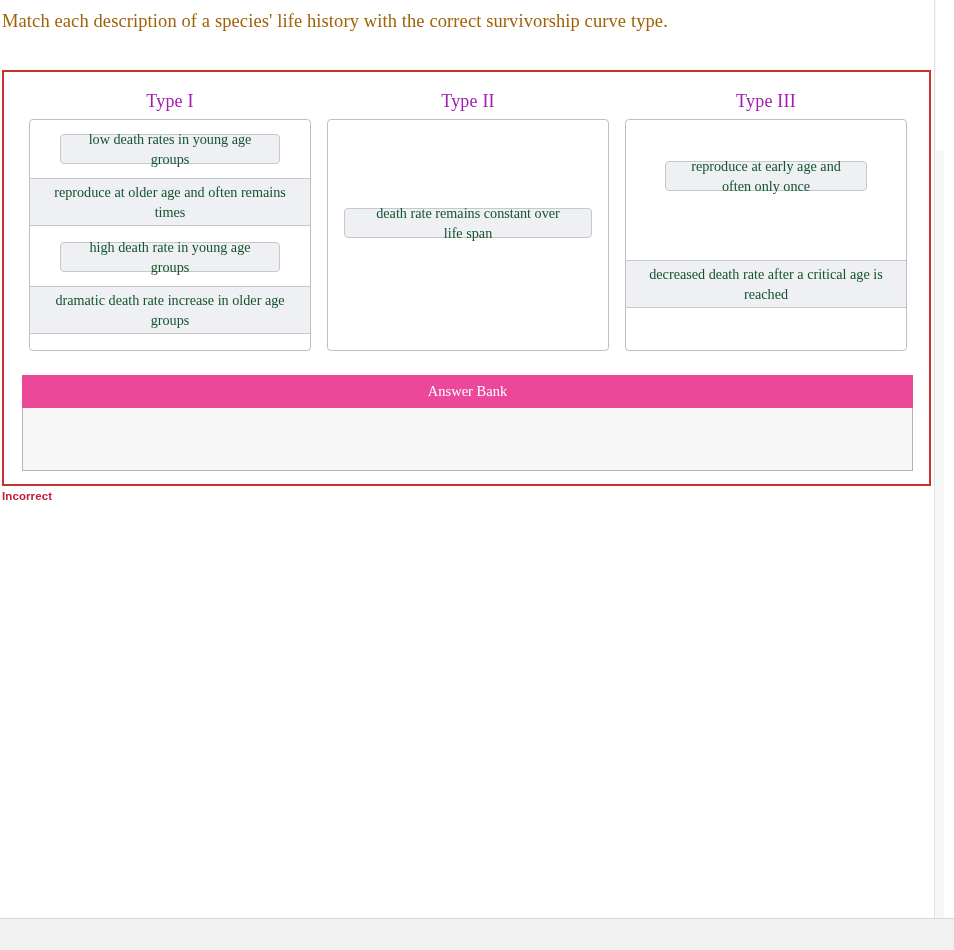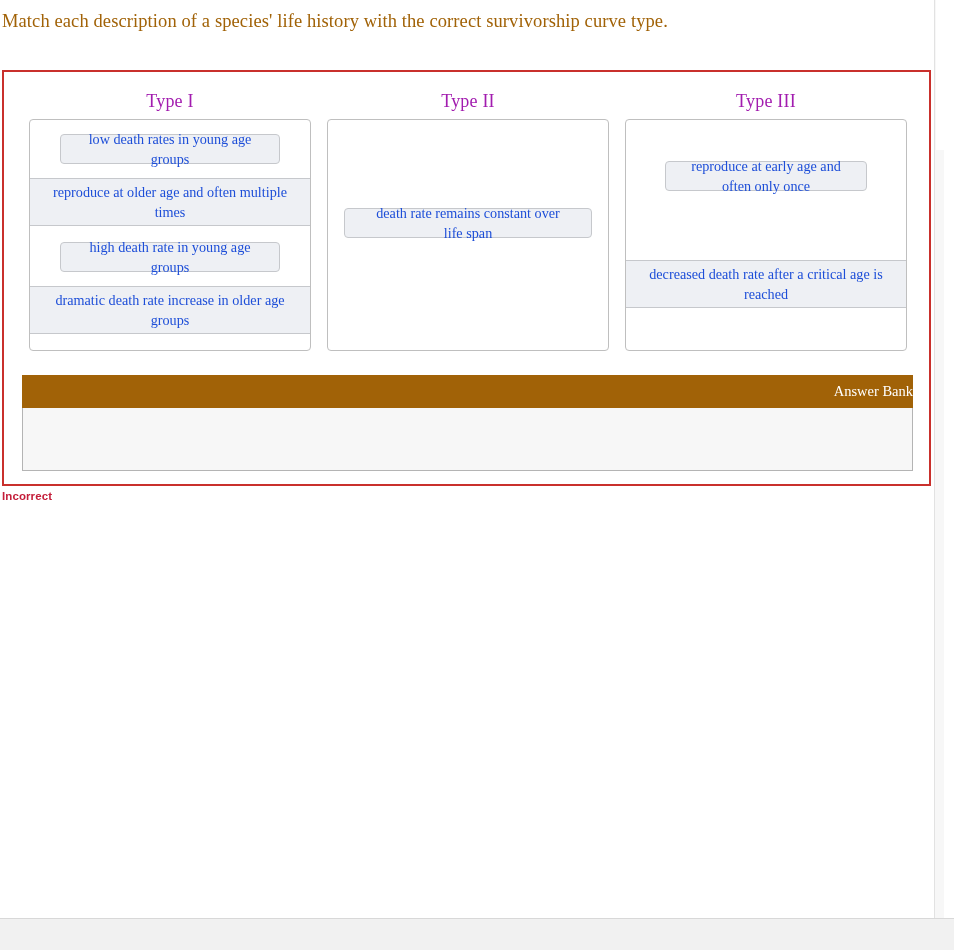--- a/index.html
+++ b/index.html
@@ -113,21 +113,21 @@
     overflow: hidden;
   }
 
   
   .answer-card {
     position: absolute;
     box-sizing: border-box;
     background: #eef0f4;
     border: 1px solid #c6c8cc;
     border-radius: 4px;
-    color: #1d4ed8;
+    color: #14532d;
     font-size: 14.2px;
     line-height: 20px;
     text-align: center;
     display: flex;
     align-items: center;
     justify-content: center;
     padding: 4px 22px;
     cursor: move;
   }
   
@@ -153,25 +153,25 @@
 
   
   .answer-bank {
     position: absolute;
     left: 18px;
     top: 303px;
     width: 891px;
   }
   .answer-bank-header {
     height: 33px;
-    background: #a16207;
+    background: #ec4899;
     color: #ffffff;
     font-size: 14.5px;
     line-height: 33px;
-    text-align: right;
+    text-align: center;
     box-sizing: border-box;
   }
   .answer-bank-body {
     height: 63px;
     background: #f7f7f7;
     border: 1px solid #b4b4b4;
     border-top: none;
     box-sizing: border-box;
   }
 
@@ -198,21 +198,21 @@
 
     <div class="columns-row">
 
       <div class="column col-1">
         <div class="column-title">Type I</div>
         <div class="dropzone">
           <div class="answer-card narrow" style="top:14px;">
             <span class="card-text">low death rates in young age groups</span>
           </div>
           <div class="answer-card wide" style="top:58px;">
-            <span class="card-text">reproduce at older age and often multiple times</span>
+            <span class="card-text">reproduce at older age and often remains times</span>
           </div>
           <div class="answer-card narrow" style="top:122px;">
             <span class="card-text">high death rate in young age groups</span>
           </div>
           <div class="answer-card wide" style="top:166px;">
             <span class="card-text">dramatic death rate increase in older age groups</span>
           </div>
         </div>
       </div>
 

